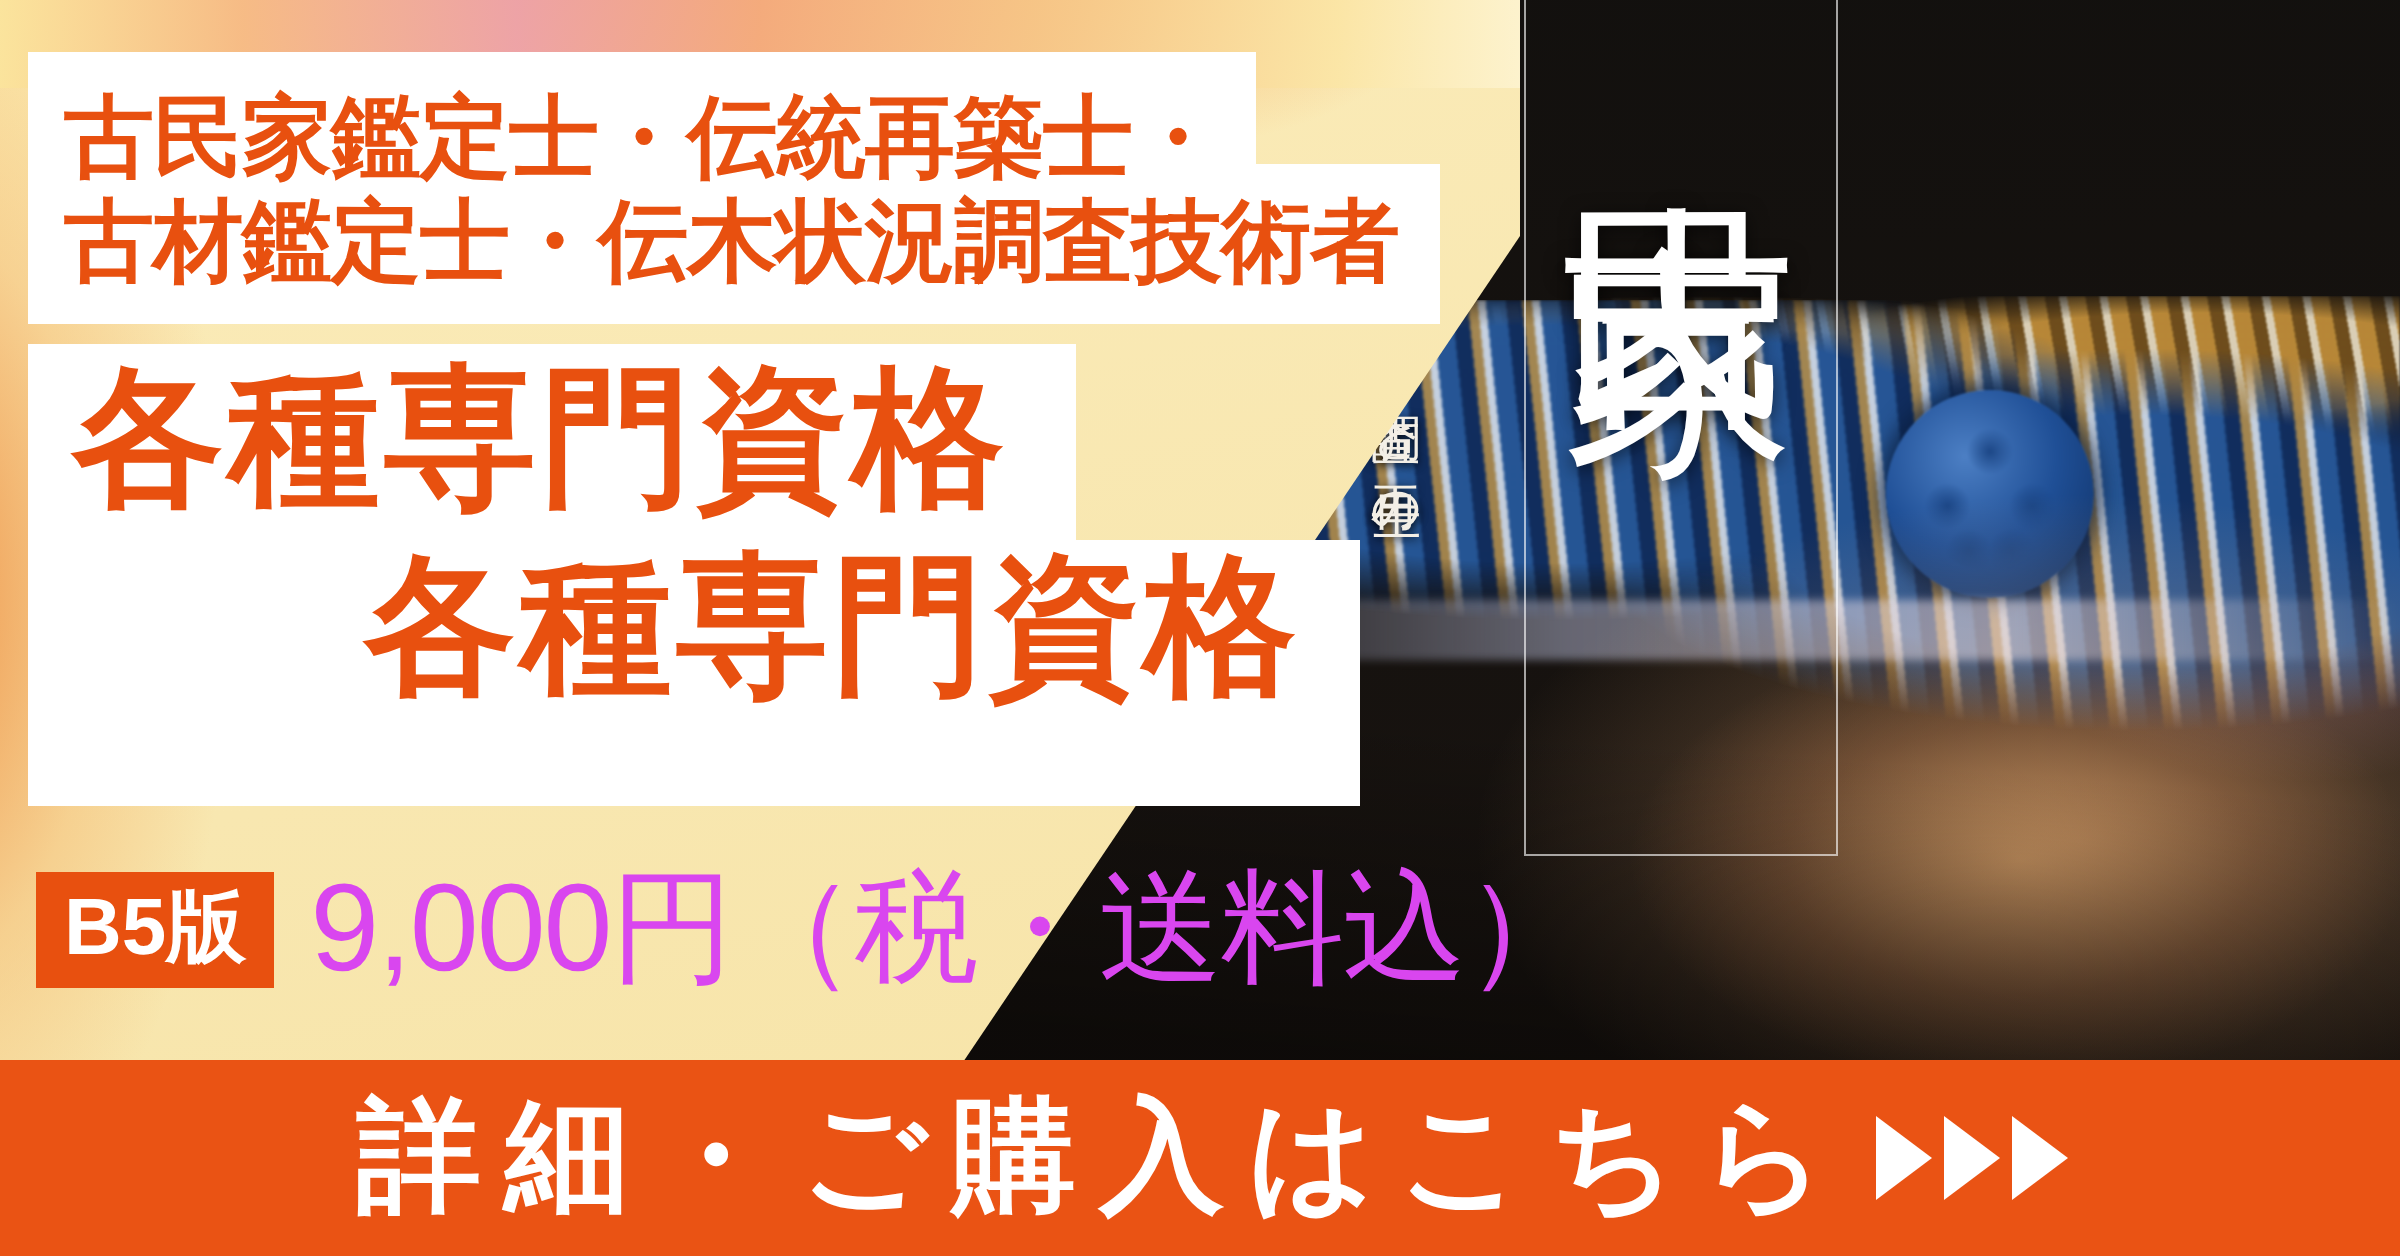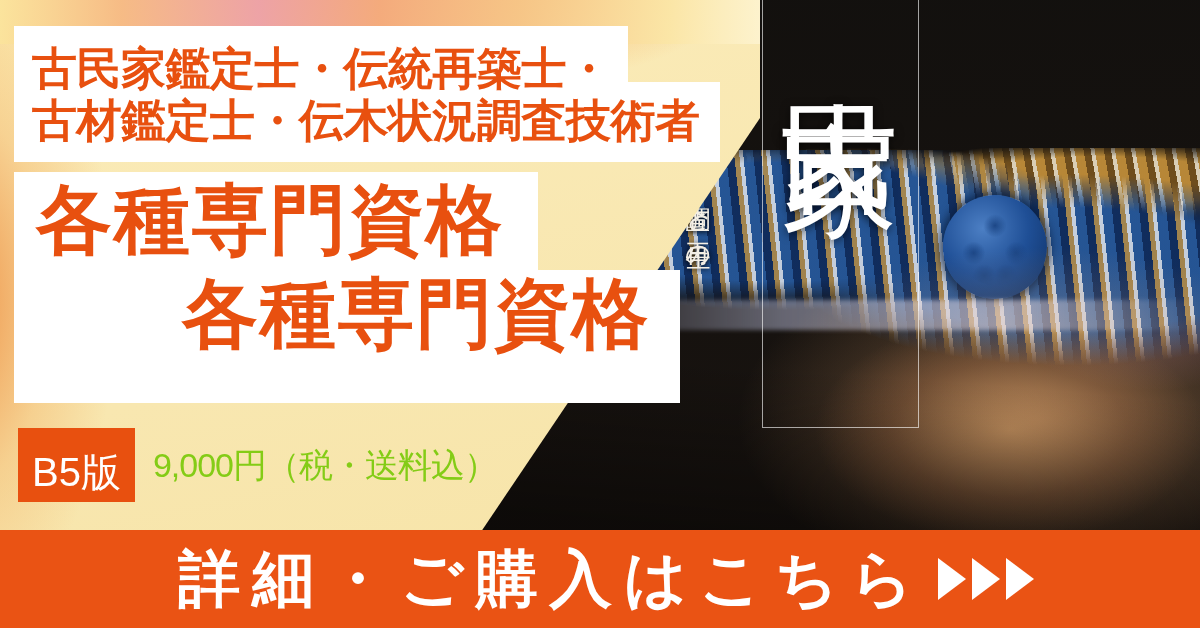--- a/index.html
+++ b/index.html
@@ -175,28 +175,28 @@
   }
 
   
   #price-row{
     position:absolute; left:18px; top:430px; width:700px; height:70px;
     display:flex; align-items:center;
   }
   #badge-size{
     flex:0 0 auto;
     background:#e8500f; color:#ffffff;
-    font-size:40px; font-weight:400; letter-spacing:0;
-    padding:24px 14px 10px; line-height:1;
+    font-size:40px; font-weight:700; letter-spacing:0;
+    padding:8px 14px 10px; line-height:1;
     white-space:pre;
   }
   #price-text{
     flex:0 0 auto; margin-left:18px;
-    font-size:34px; font-weight:400; letter-spacing:-1px;
-    color:#84cc16; white-space:pre; line-height:1;
+    font-size:62px; font-weight:400; letter-spacing:-1px;
+    color:#d946ef; white-space:pre; line-height:1;
   }
 
   
   #cta-bar{
     position:absolute; left:0; bottom:0; width:1200px; height:98px;
     background:#ea5314;
     display:flex; align-items:center; justify-content:center; gap:16px;
   }
   #cta-label{
     color:#ffffff; font-size:62px; font-weight:700;

